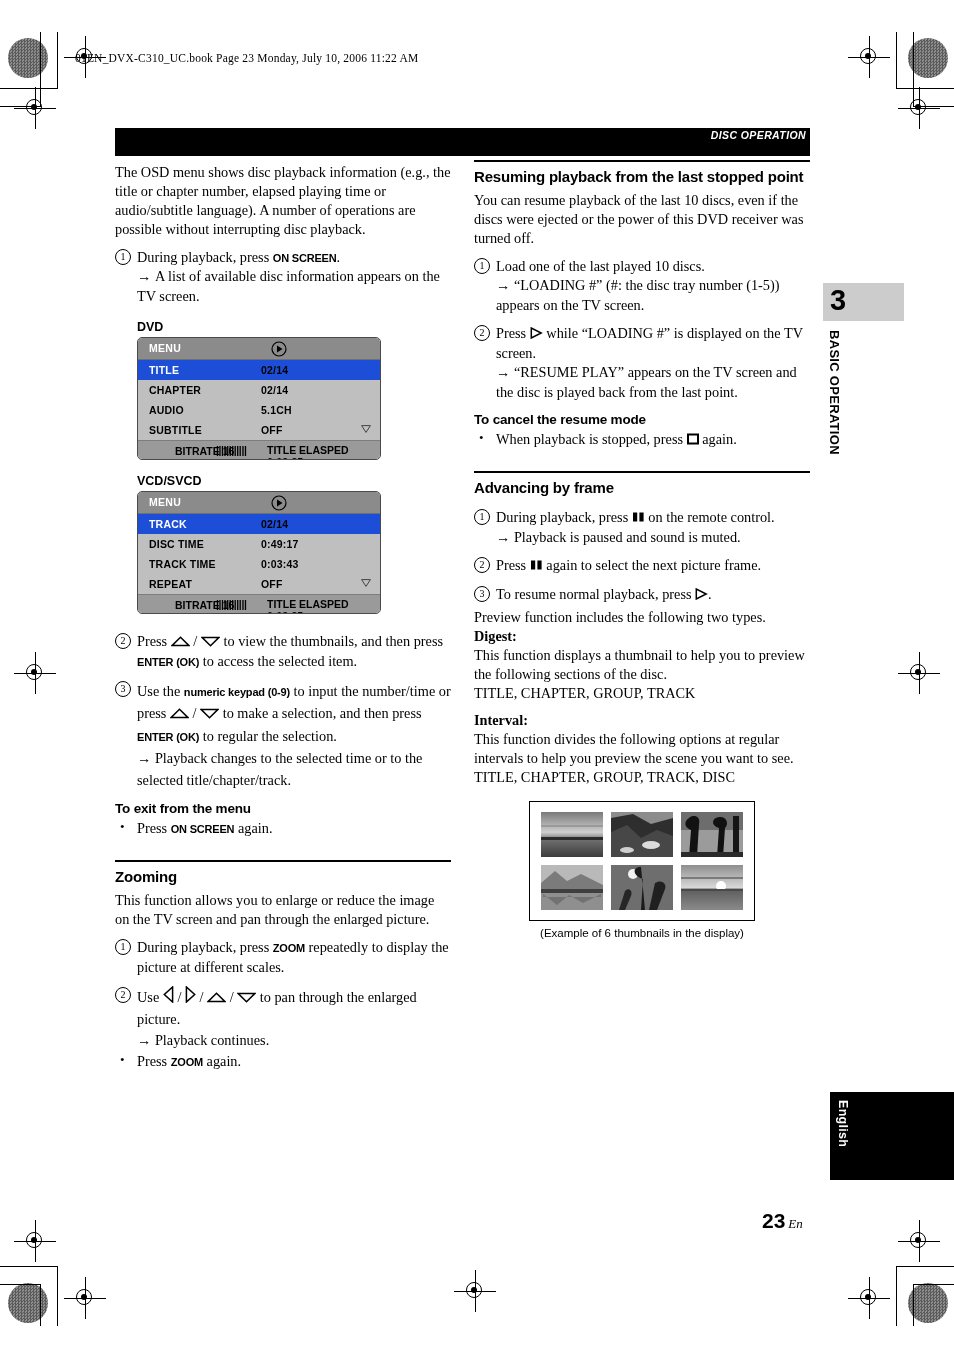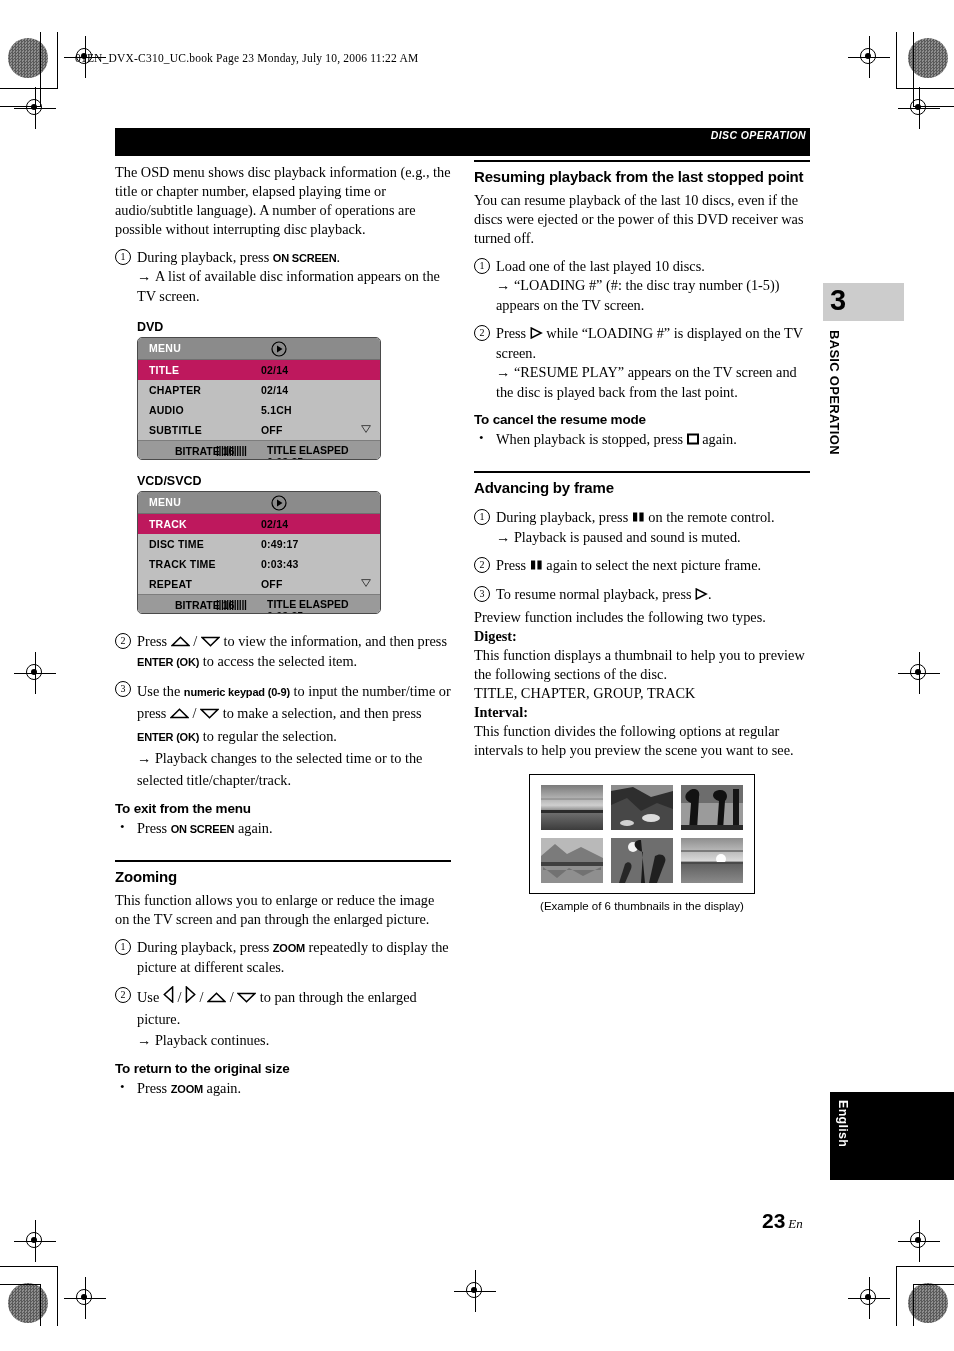--- a/index.html
+++ b/index.html
@@ -61,21 +61,21 @@
   .osd{margin-left:22px;width:242px;border:1.5px solid #4a4a4a;border-radius:5px;overflow:hidden;
        font-family:"Liberation Sans",sans-serif;font-weight:bold;}
   .osd-top{background:#8b8b8b;height:21px;position:relative;border-bottom:1px solid #6f6f6f;}
   .osd-top .mtitle{position:absolute;left:11px;top:4px;font-size:10.5px;color:#fff;letter-spacing:.3px;}
   .osd-top .playicon{position:absolute;left:133px;top:2.5px;}
   .osd-body{background:#bfbfbf;}
   .osd-rows{position:relative;height:80px;}
   .osd-rows .r{position:relative;height:20px;}
   .osd-rows .r .k{position:absolute;left:11px;top:4px;font-size:10.5px;letter-spacing:.2px;}
   .osd-rows .r .v{position:absolute;left:123px;top:4px;font-size:10.5px;letter-spacing:.2px;}
-  .osd-rows .r.hl{background:#be185d;}
+  .osd-rows .r.hl{background:#1d4ed8;}
   .osd-rows .r.hl .k{color:#fff;}
   .osd-rows .r .caret{position:absolute;right:9px;top:5px;}
   .osd-bot{background:#9a9a9a;height:18px;position:relative;border-top:1px solid #7d7d7d;}
   .osd-bot .bl{position:absolute;left:9px;top:4px;font-size:10.5px;padding-left:28px;}
   .osd-bot .bars{position:absolute;left:78px;top:3px;font-size:10.5px;letter-spacing:-0.4px;}
   .osd-bot .br{position:absolute;left:129px;top:3px;font-size:10.5px;}
 
   
   .thumbfig{margin:14px 0 0 55px;width:224px;border:1.3px solid #000;
             padding:10px 0 10px 0;background:#fff;}
@@ -263,21 +263,21 @@
         <span class="br">TITLE ELASPED 0:02:25</span>
       </div>
     </div>
 
     <div class="step" style="margin-top:18px;">
       <span class="num">2</span>
       <span>Press </span><span class="gl"><svg width="19" height="11" viewBox="0 0 19 11">
             <polygon points="1,9.6 18,9.6 9.5,1.3" fill="none" stroke="#000" stroke-width="1.5"></polygon>
           </svg></span><span>&nbsp;/&nbsp;</span><span class="gl"><svg width="19" height="11" viewBox="0 0 19 11">
             <polygon points="1,1.4 18,1.4 9.5,9.7" fill="none" stroke="#000" stroke-width="1.5"></polygon>
-          </svg></span><span> to view the information, and then press </span><b class="k">ENTER (OK)</b><span> to access the selected item.</span>
+          </svg></span><span> to view the thumbnails, and then press </span><b class="k">ENTER (OK)</b><span> to access the selected item.</span>
     </div>
 
     <div class="step" style="line-height:1.55;">
       <span class="num">3</span>
       <span>Use the </span><b class="k">numeric keypad (0-9)</b><span> to input the number/time or press </span><span class="gl"><svg width="19" height="11" viewBox="0 0 19 11">
             <polygon points="1,9.6 18,9.6 9.5,1.3" fill="none" stroke="#000" stroke-width="1.5"></polygon>
           </svg></span><span>&nbsp;/&nbsp;</span><span class="gl"><svg width="19" height="11" viewBox="0 0 19 11">
             <polygon points="1,1.4 18,1.4 9.5,9.7" fill="none" stroke="#000" stroke-width="1.5"></polygon>
           </svg></span><span> to make a selection, and then press </span><b class="k">ENTER (OK)</b><span> to regular the selection.</span><br>
       <span class="arrow">→&nbsp;</span><span>Playback changes to the selected time or to the selected title/chapter/track.</span>
@@ -304,21 +304,20 @@
           </svg></span><span>&nbsp;/&nbsp;</span><span class="gl"><svg width="11" height="17" viewBox="0 0 11 17">
             <polygon points="1.4,1 1.4,16 9.7,8.5" fill="none" stroke="#000" stroke-width="1.5"></polygon>
           </svg></span><span>&nbsp;/&nbsp;</span><span class="gl"><svg width="19" height="11" viewBox="0 0 19 11">
             <polygon points="1,9.6 18,9.6 9.5,1.3" fill="none" stroke="#000" stroke-width="1.5"></polygon>
           </svg></span><span>&nbsp;/&nbsp;</span><span class="gl"><svg width="19" height="11" viewBox="0 0 19 11">
             <polygon points="1,1.4 18,1.4 9.5,9.7" fill="none" stroke="#000" stroke-width="1.5"></polygon>
           </svg></span><span> to pan through the enlarged picture.</span><br>
       <span class="arrow">→&nbsp;</span><span>Playback continues.</span>
     </div>
 
-    <h3 class="sub indent">To return to the original size</h3>
     <div class="bul">
       <span class="dot">•</span>
       <span>Press </span><b class="k">ZOOM</b><span> again.</span>
     </div>
   </div>
 
   <div class="col col-right">
 
     <h2 class="sect">Resuming playback from the last stopped point</h2>
     <p class="body indent">You can resume playback of the last 10 discs, even if the discs were ejected or the power of this DVD receiver was turned off.</p>
@@ -368,22 +367,23 @@
       <span class="num">3</span>
       <span>To resume normal playback, press </span><span class="gl"><svg width="13" height="12" viewBox="0 0 13 12">
             <polygon points="1.3,1 1.3,11 11.2,6" fill="none" stroke="#000" stroke-width="1.5"></polygon>
           </svg></span><span>.</span>
     </div>
 
     <p class="body indent" style="margin-top:4px;">Preview function includes the following two types.</p>
     <p class="body indent" style="font-weight:bold;margin-top:0;">Digest:</p>
     <p class="body indent" style="margin-top:0;">This function displays a thumbnail to help you to preview the following sections of the disc.</p>
     <p class="body indent" style="margin-top:0;">TITLE, CHAPTER, GROUP, TRACK</p>
-    <p class="body indent" style="font-weight:bold;margin-top:0;">Interval:</p>
+    <p class="body indent" style="font-weight:bold;margin-top:8px;">Interval:</p>
     <p class="body indent" style="margin-top:0;">This function divides the following options at regular intervals to help you preview the scene you want to see.</p>
+    <p class="body indent" style="margin-top:0;">TITLE, CHAPTER, GROUP, TRACK, DISC</p>
 
     <div class="thumbfig">
       <div class="thumbgrid">
         <div class="th">
           <svg width="62" height="45" viewBox="0 0 62 45">
               <defs>
                 <linearGradient id="g1" x1="0" y1="0" x2="0" y2="1">
                   <stop offset="0%" stop-color="#7a7a7a"></stop>
                   <stop offset="45%" stop-color="#cfcfcf"></stop>
                   <stop offset="62%" stop-color="#6e6e6e"></stop>

